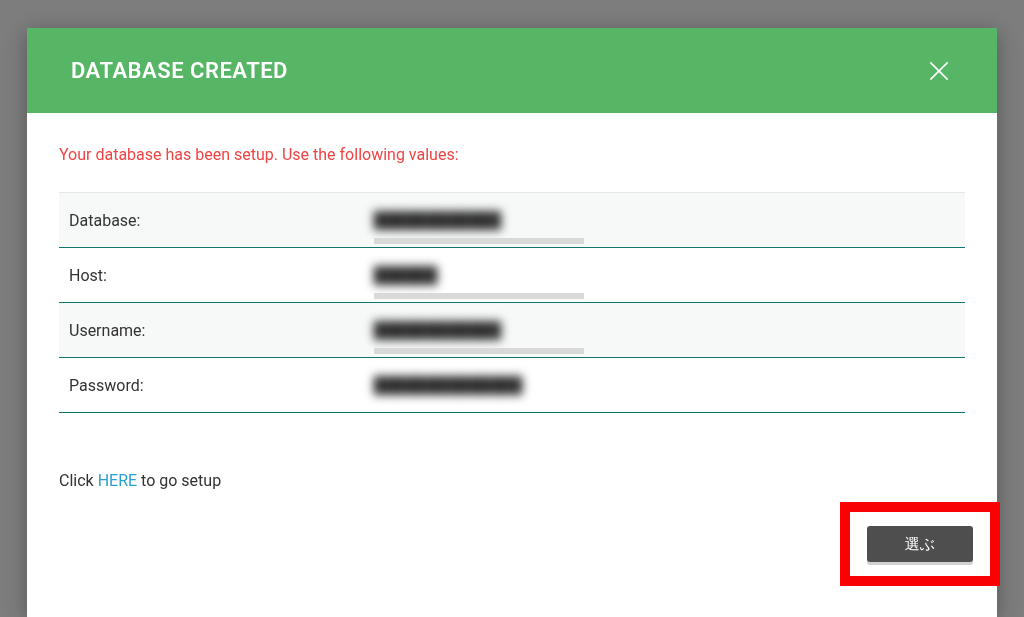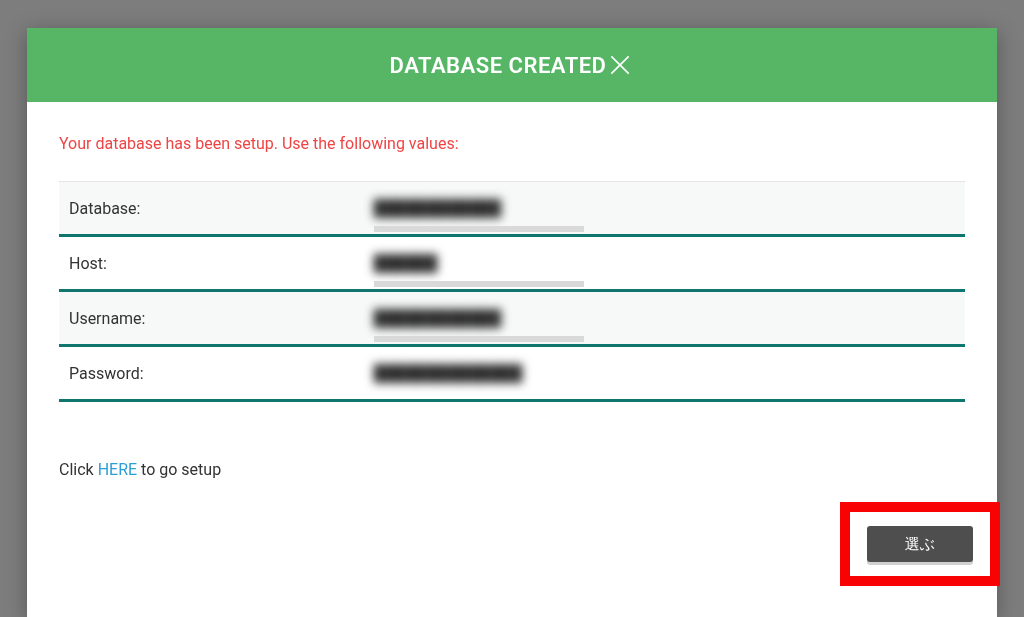--- a/index.html
+++ b/index.html
@@ -21,24 +21,24 @@
       justify-content: center;
       padding-top: 28px;
     }
     .modal {
       width: 970px;
       background: #ffffff;
       box-shadow: 0 4px 20px rgba(0,0,0,0.3);
     }
     .modal-header {
       background: #56b666;
-      height: 74px;
-      display: flex;
-      align-items: center;
-      justify-content: center;
+      height: 85px;
+      display: flex;
+      align-items: center;
+      justify-content: space-between;
       padding: 0 44px;
     }
     .modal-title {
       color: #ffffff;
       font-size: 22px;
       font-weight: 600;
       letter-spacing: 0.5px;
     }
     .close-btn {
       width: 28px;
@@ -62,21 +62,21 @@
       color: #ef4444;
       margin-bottom: 28px;
     }
     .details-table {
       width: 100%;
       border-top: 1px solid #e6e6e6;
     }
     .detail-row {
       display: flex;
       align-items: center;
-      border-bottom: 3px solid #0f766e;
+      border-bottom: 1px solid #0f766e;
       height: 55px;
       padding: 0 10px;
     }
     .detail-row.striped {
       background: #f7f8f8;
     }
     .detail-label {
       width: 305px;
       font-size: 16px;
       color: #333333;

